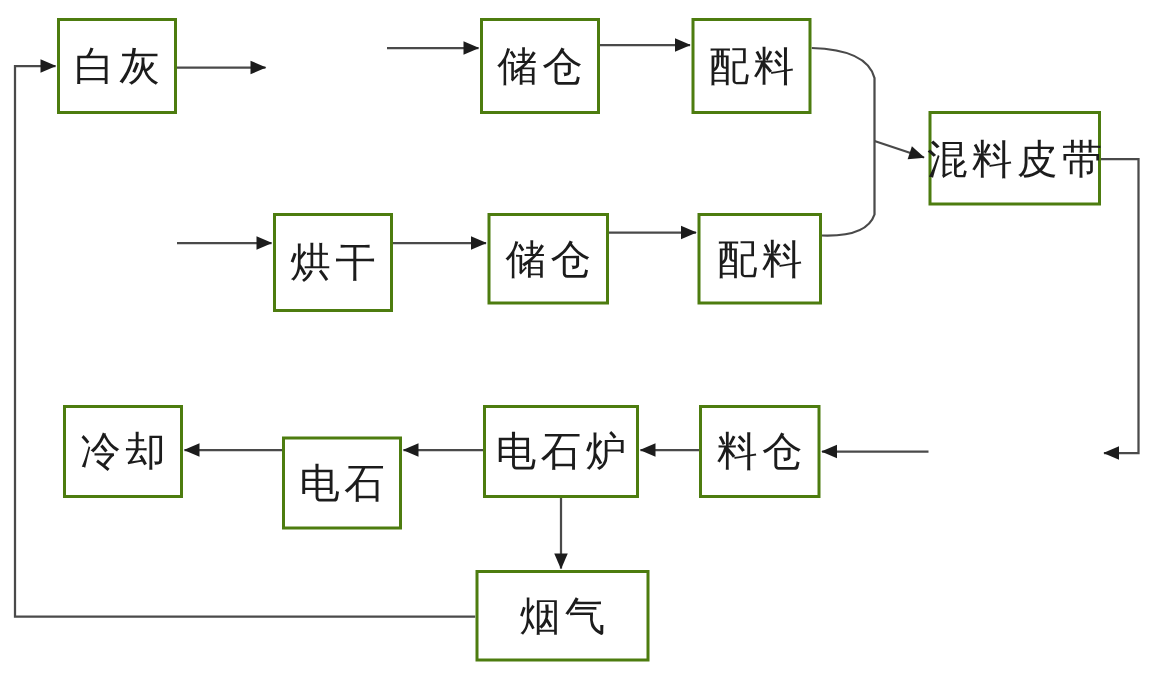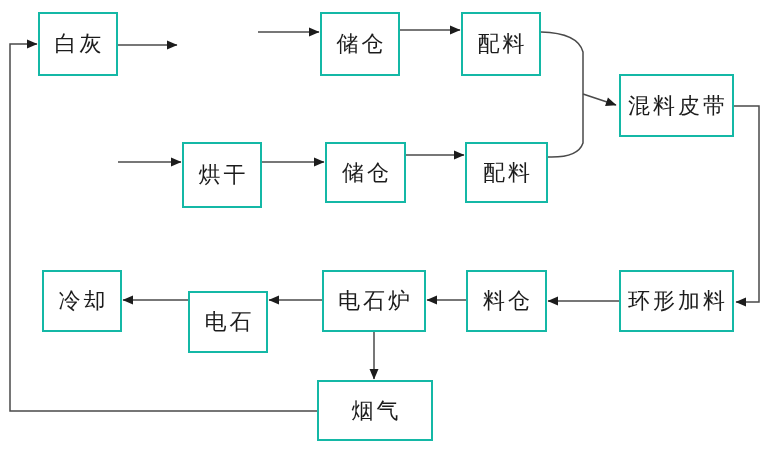--- a/index.html
+++ b/index.html
@@ -12,26 +12,26 @@
     overflow: hidden;
   }
   .wires {
     position: absolute;
     left: 0; top: 0;
     width: 776px; height: 452px;
   }
   .box {
     position: absolute;
     box-sizing: border-box;
-    border: 2px solid #14b8a6;
+    border: 2px solid #4d7c0f;
     background: #ffffff;
     display: flex;
     align-items: center;
     justify-content: center;
-    font-size: 22px;
+    font-size: 27px;
     letter-spacing: 3px;
     color: #1c1c1c;
     text-indent: 3px; 
     white-space: nowrap;
   }
   
   #b-white-lime    { left: 38px;  top: 12px;  width: 80px;  height: 64px; }
   #b-conveying     { left: 178px; top: 12px;  width: 80px;  height: 64px; }
   #b-storage-1     { left: 320px; top: 12px;  width: 80px;  height: 64px; }
   #b-batching-1    { left: 461px; top: 12px;  width: 80px;  height: 64px; }
@@ -85,21 +85,20 @@
 
   <div class="box" id="b-white-lime">白灰</div>
   <div class="box" id="b-storage-1">储仓</div>
   <div class="box" id="b-batching-1">配料</div>
 
   <div class="box" id="b-drying">烘干</div>
   <div class="box" id="b-storage-2">储仓</div>
   <div class="box" id="b-batching-2">配料</div>
 
   <div class="box" id="b-mixing-belt">混料皮带</div>
-  <div class="box" id="b-ring-feeder">环形加料</div>
 
   <div class="box" id="b-material-bin">料仓</div>
   <div class="box" id="b-carbide-furn">电石炉</div>
   <div class="box" id="b-carbide">电石</div>
   <div class="box" id="b-cooling">冷却</div>
 
   <div class="box" id="b-flue-gas">烟气</div>
 
 </div>
 

